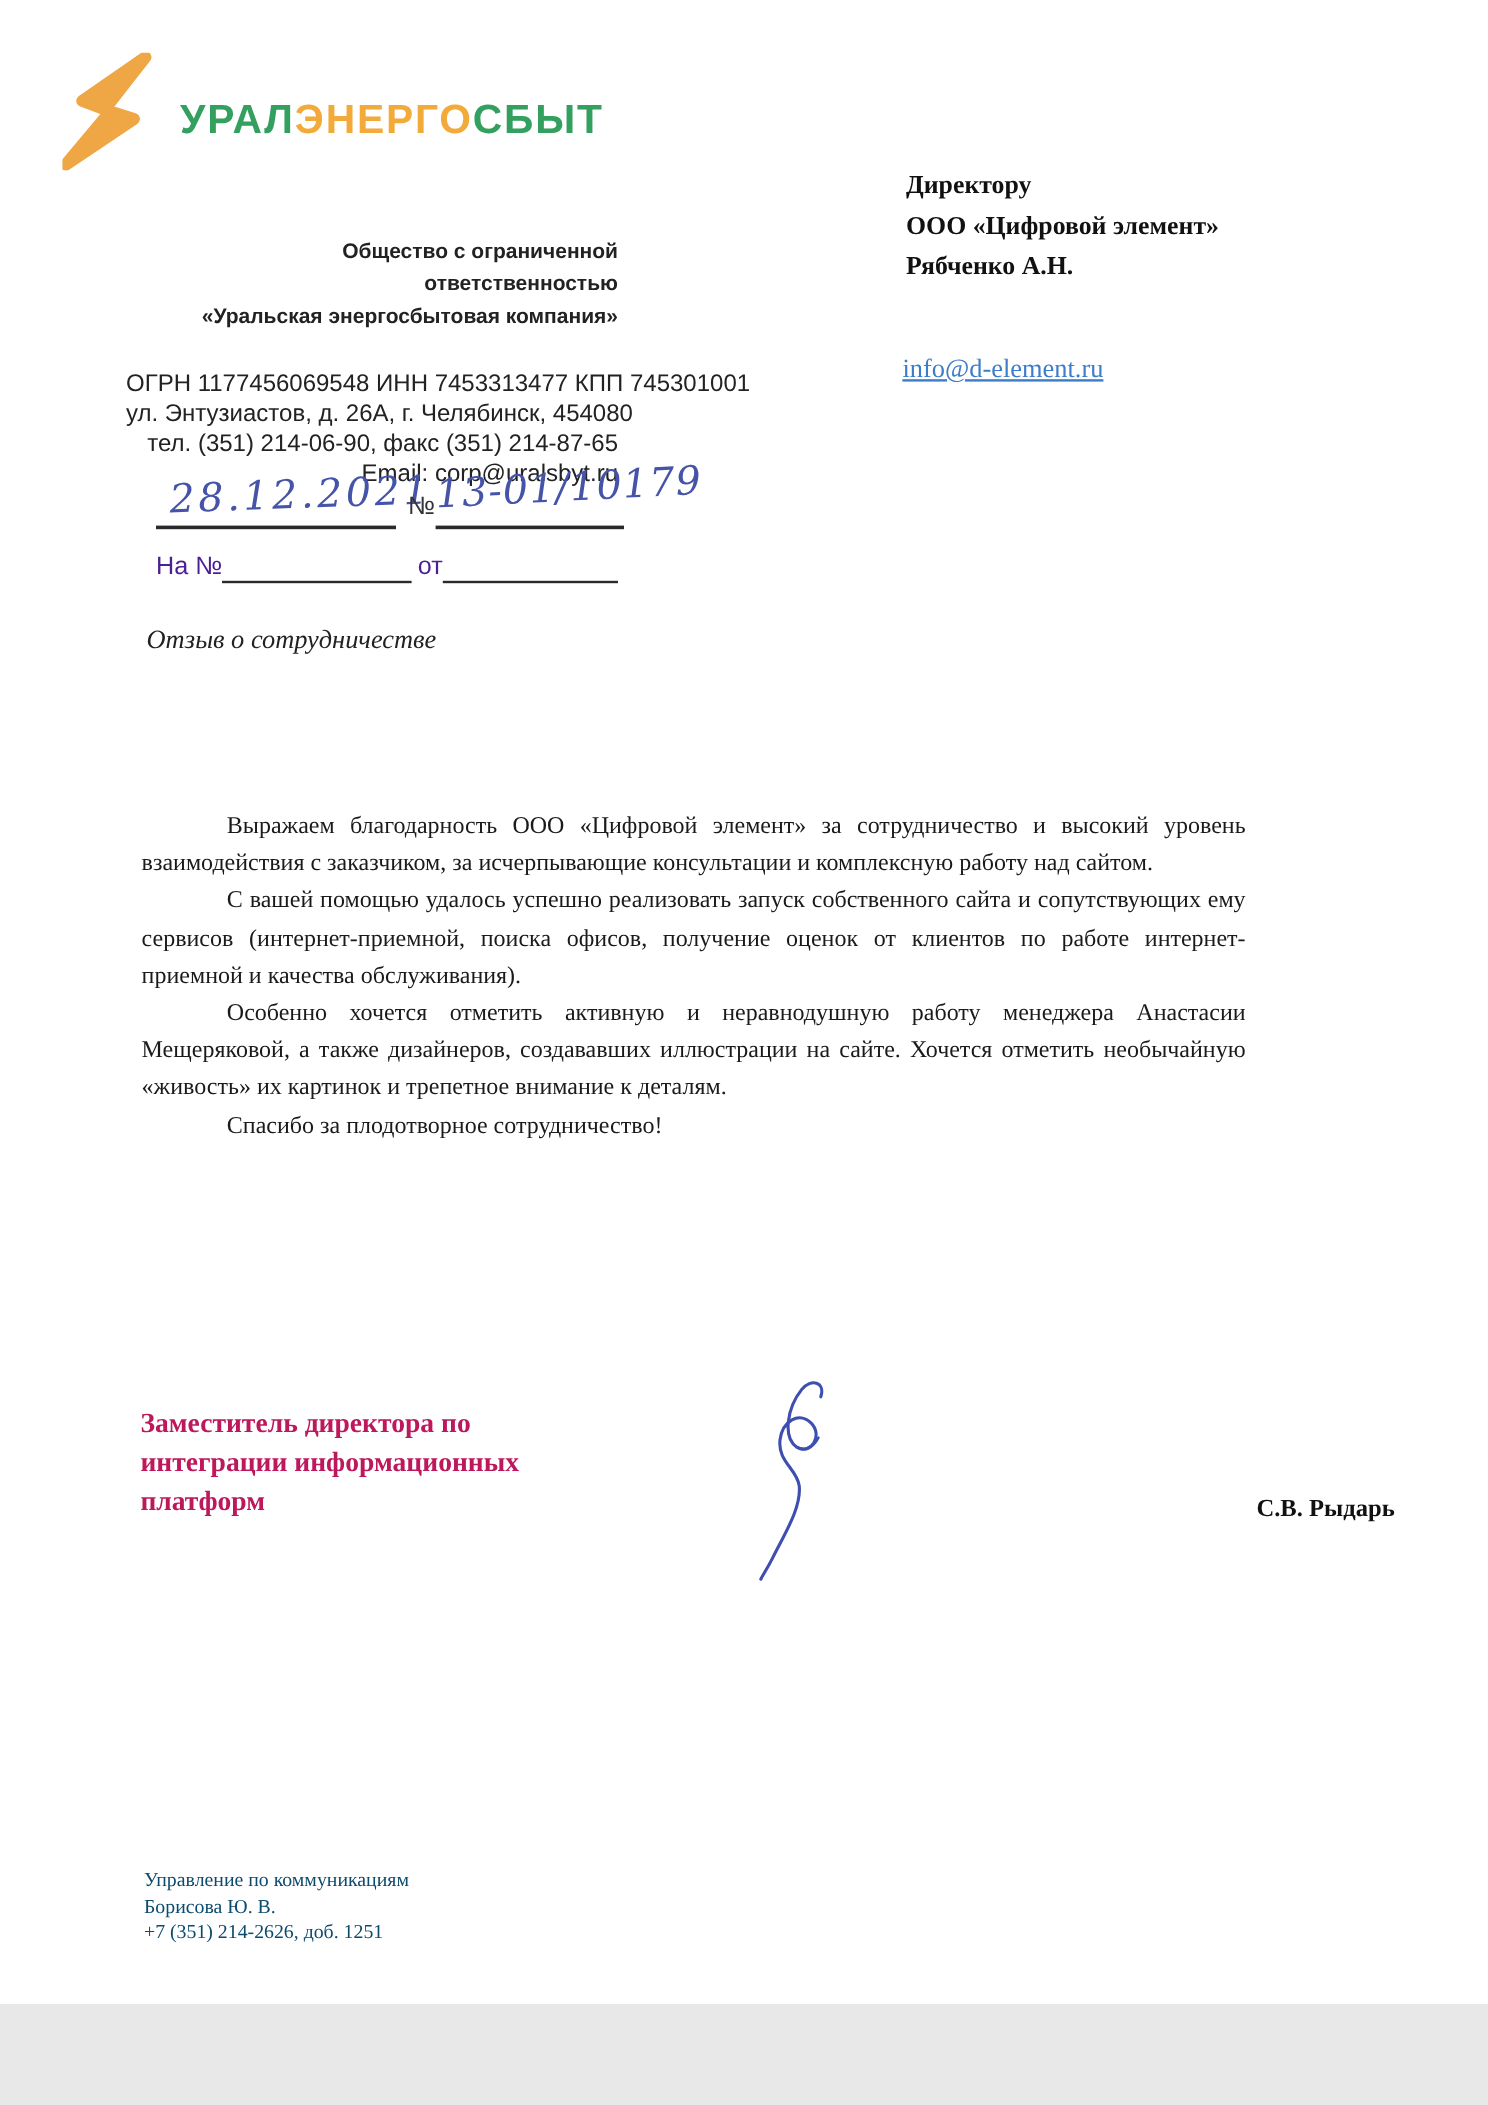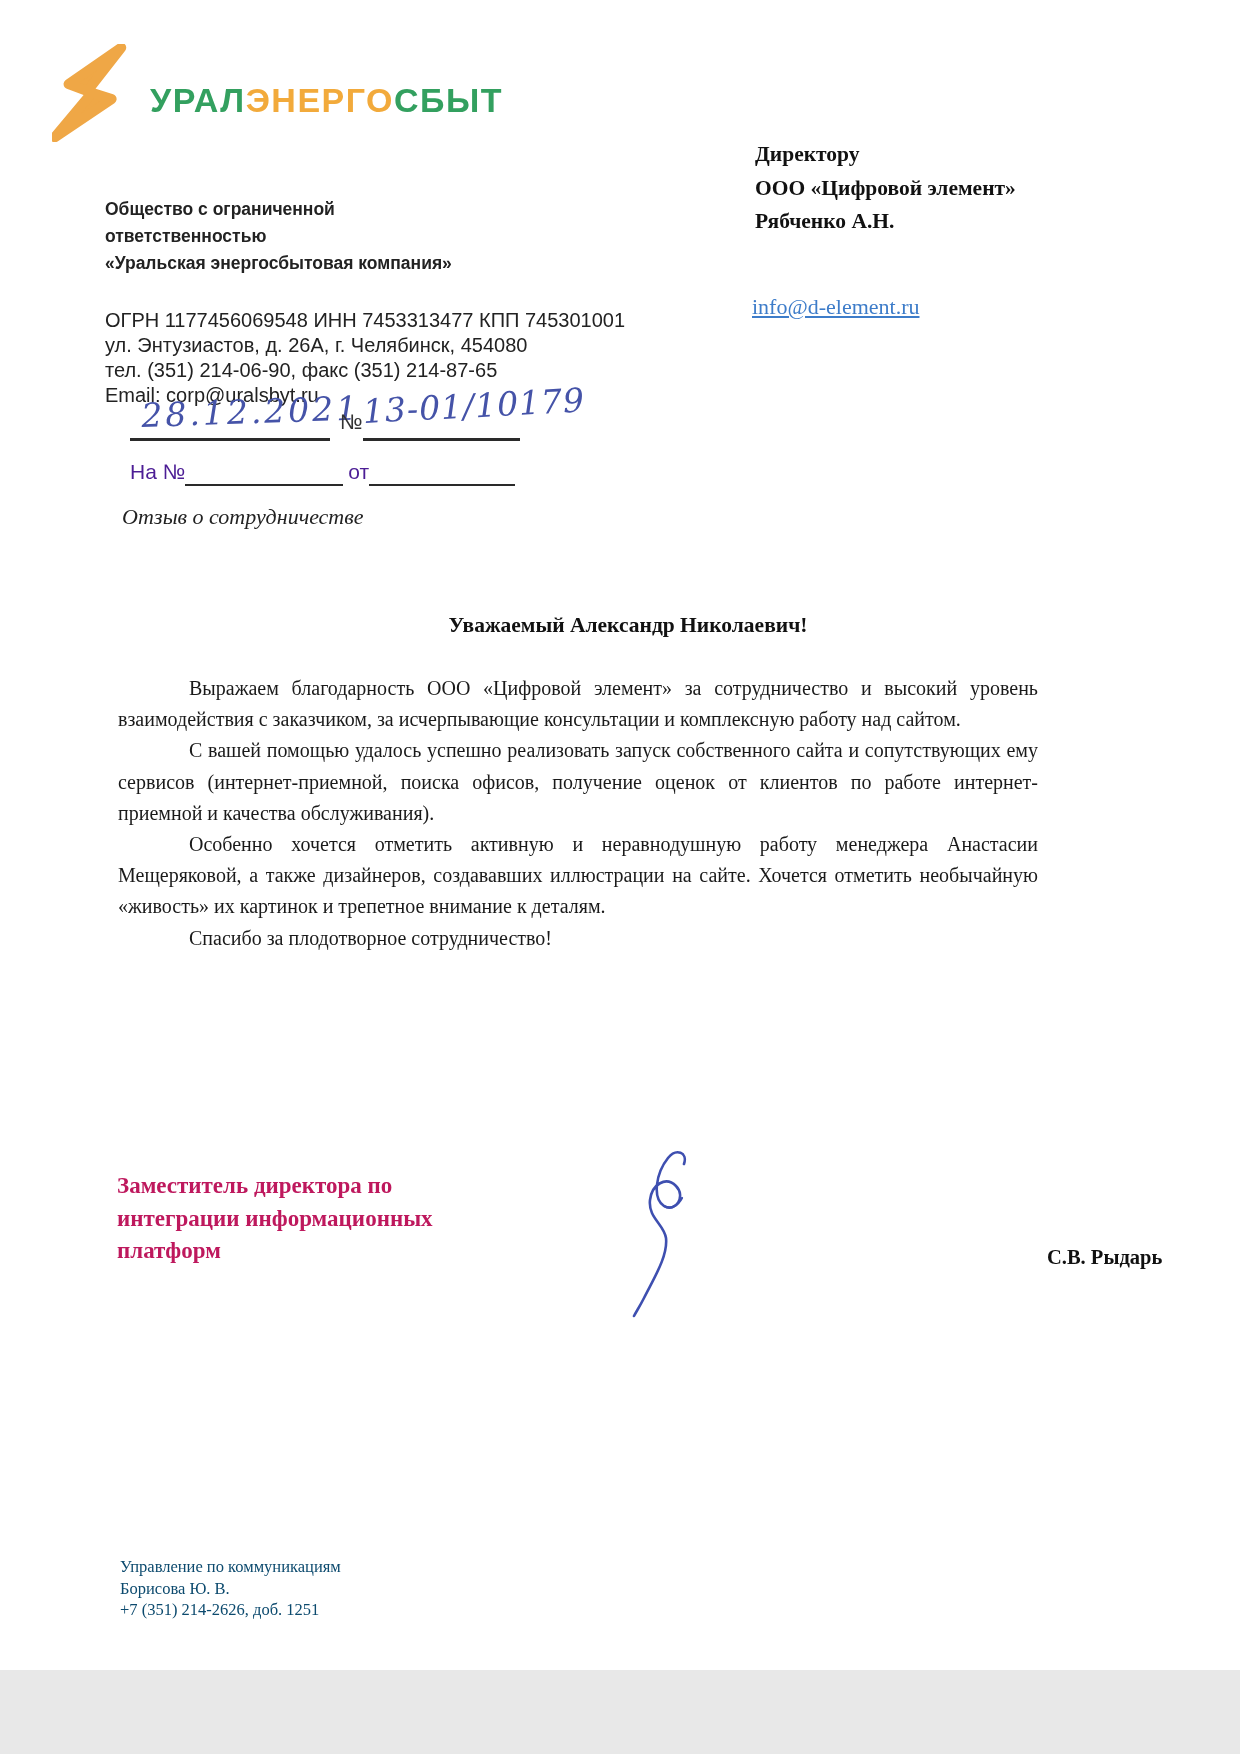--- a/index.html
+++ b/index.html
@@ -13,21 +13,21 @@
   .logo { position:absolute; left:52px; top:44px; display:flex; align-items:center; }
   .bolt-wrap { width:88px; height:98px; }
   .wordmark {
     font-family:"Liberation Sans", sans-serif; font-weight:bold;
     font-size:34px; letter-spacing:1.5px; margin-left:10px; margin-top:14px;
     white-space:nowrap;
   }
 
   
   .sender {
-    position:absolute; left:105px; top:196px; width:410px; text-align:left;
+    position:absolute; left:105px; top:196px; width:410px; text-align:right;
     font-family:"Liberation Sans", sans-serif;
   }
   .sender-name { font-weight:bold; font-size:17.5px; line-height:27px; color:#222; }
   .sender-details { margin-top:31px; font-size:20px; line-height:25px; color:#222; white-space:nowrap; }
 
   
   .ref-row { position:absolute; left:130px; top:398px; width:440px; height:48px; }
   .hw { font-family:"DejaVu Serif", serif; font-style:italic; white-space:nowrap; }
   .hw-date {
     position:absolute; left:12px; top:-2px; font-size:33px; letter-spacing:3px;
@@ -60,21 +60,21 @@
   .recipient {
     position:absolute; left:755px; top:138px;
     font-weight:bold; font-size:21.5px; line-height:33.5px; color:#111;
   }
   .recipient-email {
     position:absolute; left:752px; top:294px; font-size:22px;
     text-decoration:underline; cursor:pointer;
   }
 
   
-  .subject { position:absolute; left:122px; top:504px; font-style:italic; font-size:22px; color:#222; }
+  .subject { position:absolute; left:122px; top:520px; font-style:italic; font-size:22px; color:#222; }
   .salutation {
     position:absolute; left:118px; top:613px; width:1020px; text-align:center;
     font-weight:bold; font-size:21.5px; color:#111;
   }
   .body-text {
     position:absolute; left:118px; top:673px; width:920px;
     font-size:20px; line-height:31.2px; text-align:justify; color:#1a1a1a;
   }
   .body-text p { margin:0; text-indent:71px; }
 
@@ -138,21 +138,20 @@
 
   <div class="recipient">
     <div>Директору</div>
     <div>ООО «Цифровой элемент»</div>
     <div>Рябченко А.Н.</div>
   </div>
   <a class="recipient-email" style="color: rgb(61, 124, 201);">info@d-element.ru</a>
 
   <div class="subject">Отзыв о сотрудничестве</div>
 
-  <div class="salutation">Уважаемый Александр Николаевич!</div>
 
   <div class="body-text">
     <p>Выражаем благодарность ООО «Цифровой элемент» за сотрудничество и высокий уровень взаимодействия с заказчиком, за исчерпывающие консультации и комплексную работу над сайтом.</p>
     <p>С вашей помощью удалось успешно реализовать запуск собственного сайта и сопутствующих ему сервисов (интернет-приемной, поиска офисов, получение оценок от клиентов по работе интернет-приемной и качества обслуживания).</p>
     <p>Особенно хочется отметить активную и неравнодушную работу менеджера Анастасии Мещеряковой, а также дизайнеров, создававших иллюстрации на сайте. Хочется отметить необычайную «живость» их картинок и трепетное внимание к деталям.</p>
     <p>Спасибо за плодотворное сотрудничество!</p>
   </div>
 
   <div class="sig-position">
     <div>Заместитель директора по</div>

